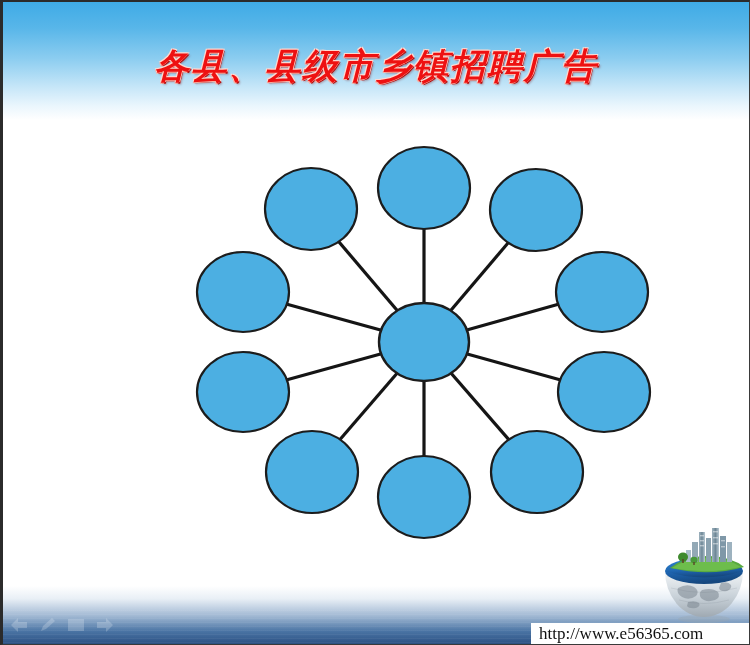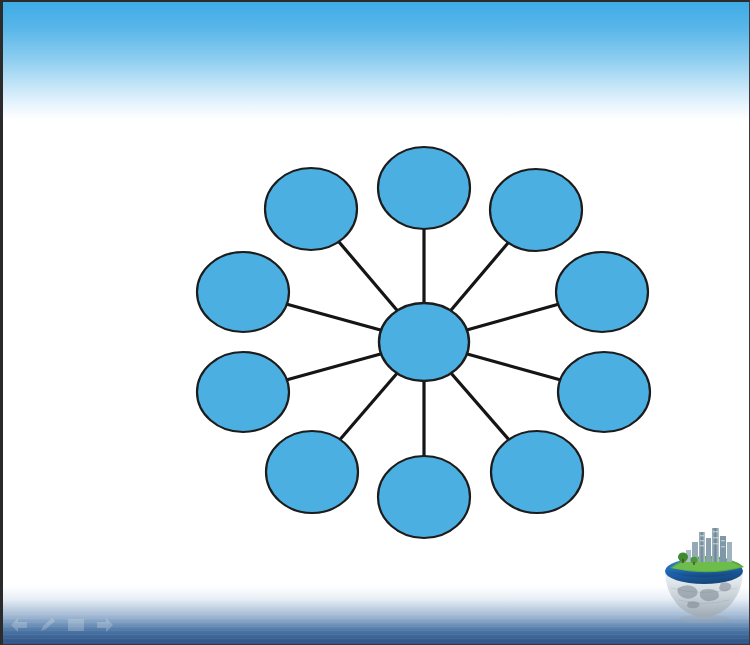--- a/index.html
+++ b/index.html
@@ -75,20 +75,21 @@
 </head>
 <body>
 
 <div id="slide">
 
   <div class="sky"></div>
   <div class="sea">
     <div class="sea-ripples"></div>
   </div>
 
+  <div class="title">各县、县级市乡镇招聘广告</div>
 
   <div class="diagram">
     <svg viewBox="0 0 750 645" xmlns="http://www.w3.org/2000/svg">
       <g>
         <line class="spoke" x1="421" y1="340" x2="421" y2="186"></line>
         <line class="spoke" x1="421" y1="340" x2="533" y2="208"></line>
         <line class="spoke" x1="421" y1="340" x2="599" y2="290"></line>
         <line class="spoke" x1="421" y1="340" x2="601" y2="390"></line>
         <line class="spoke" x1="421" y1="340" x2="534" y2="470"></line>
         <line class="spoke" x1="421" y1="340" x2="421" y2="495"></line>
@@ -186,14 +187,17 @@
       </g>
       <g>
         <ellipse cx="25" cy="31" rx="5" ry="4.5" fill="#3f8a2e"></ellipse>
         <rect x="24.2" y="33" width="1.6" height="4" fill="#5d4428"></rect>
         <ellipse cx="36" cy="34" rx="3.6" ry="3.2" fill="#49993a"></ellipse>
         <rect x="35.3" y="36" width="1.4" height="3" fill="#5d4428"></rect>
       </g>
     </svg>
   </div>
 
+  <div class="watermark">
+    <span>http://www.e56365.com</span>
+  </div>
 
 </div>
 
 </body></html>

